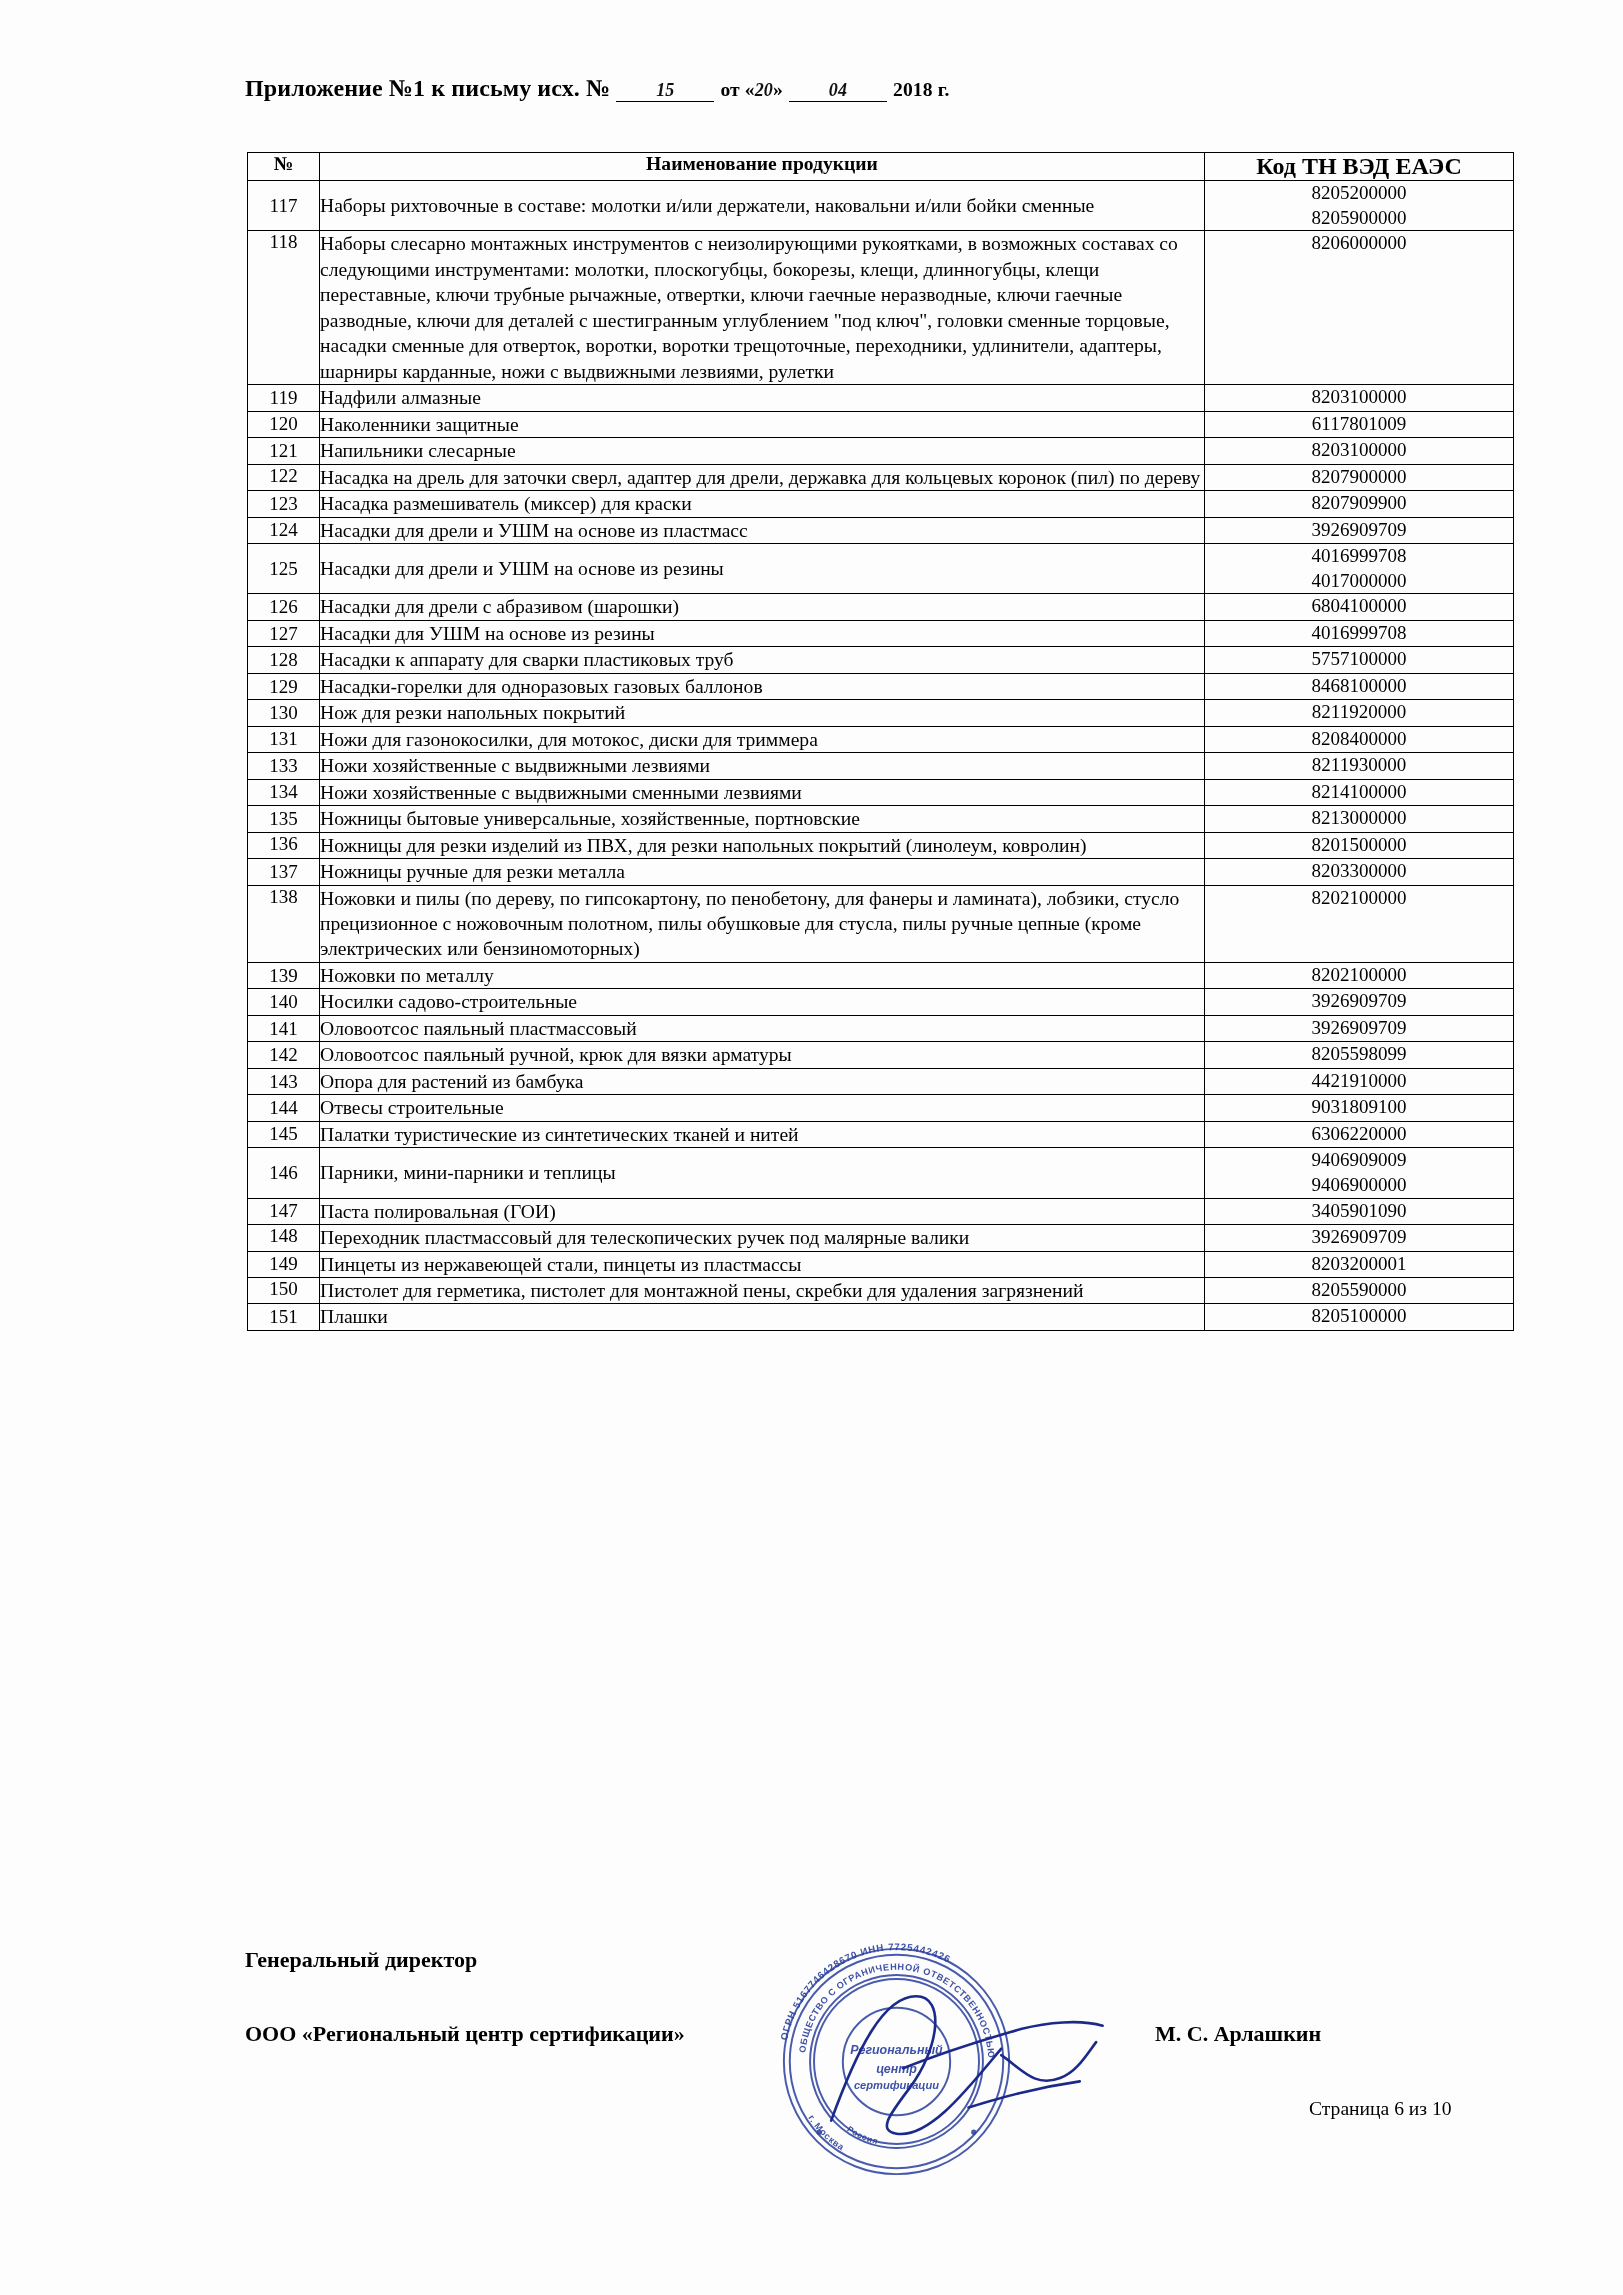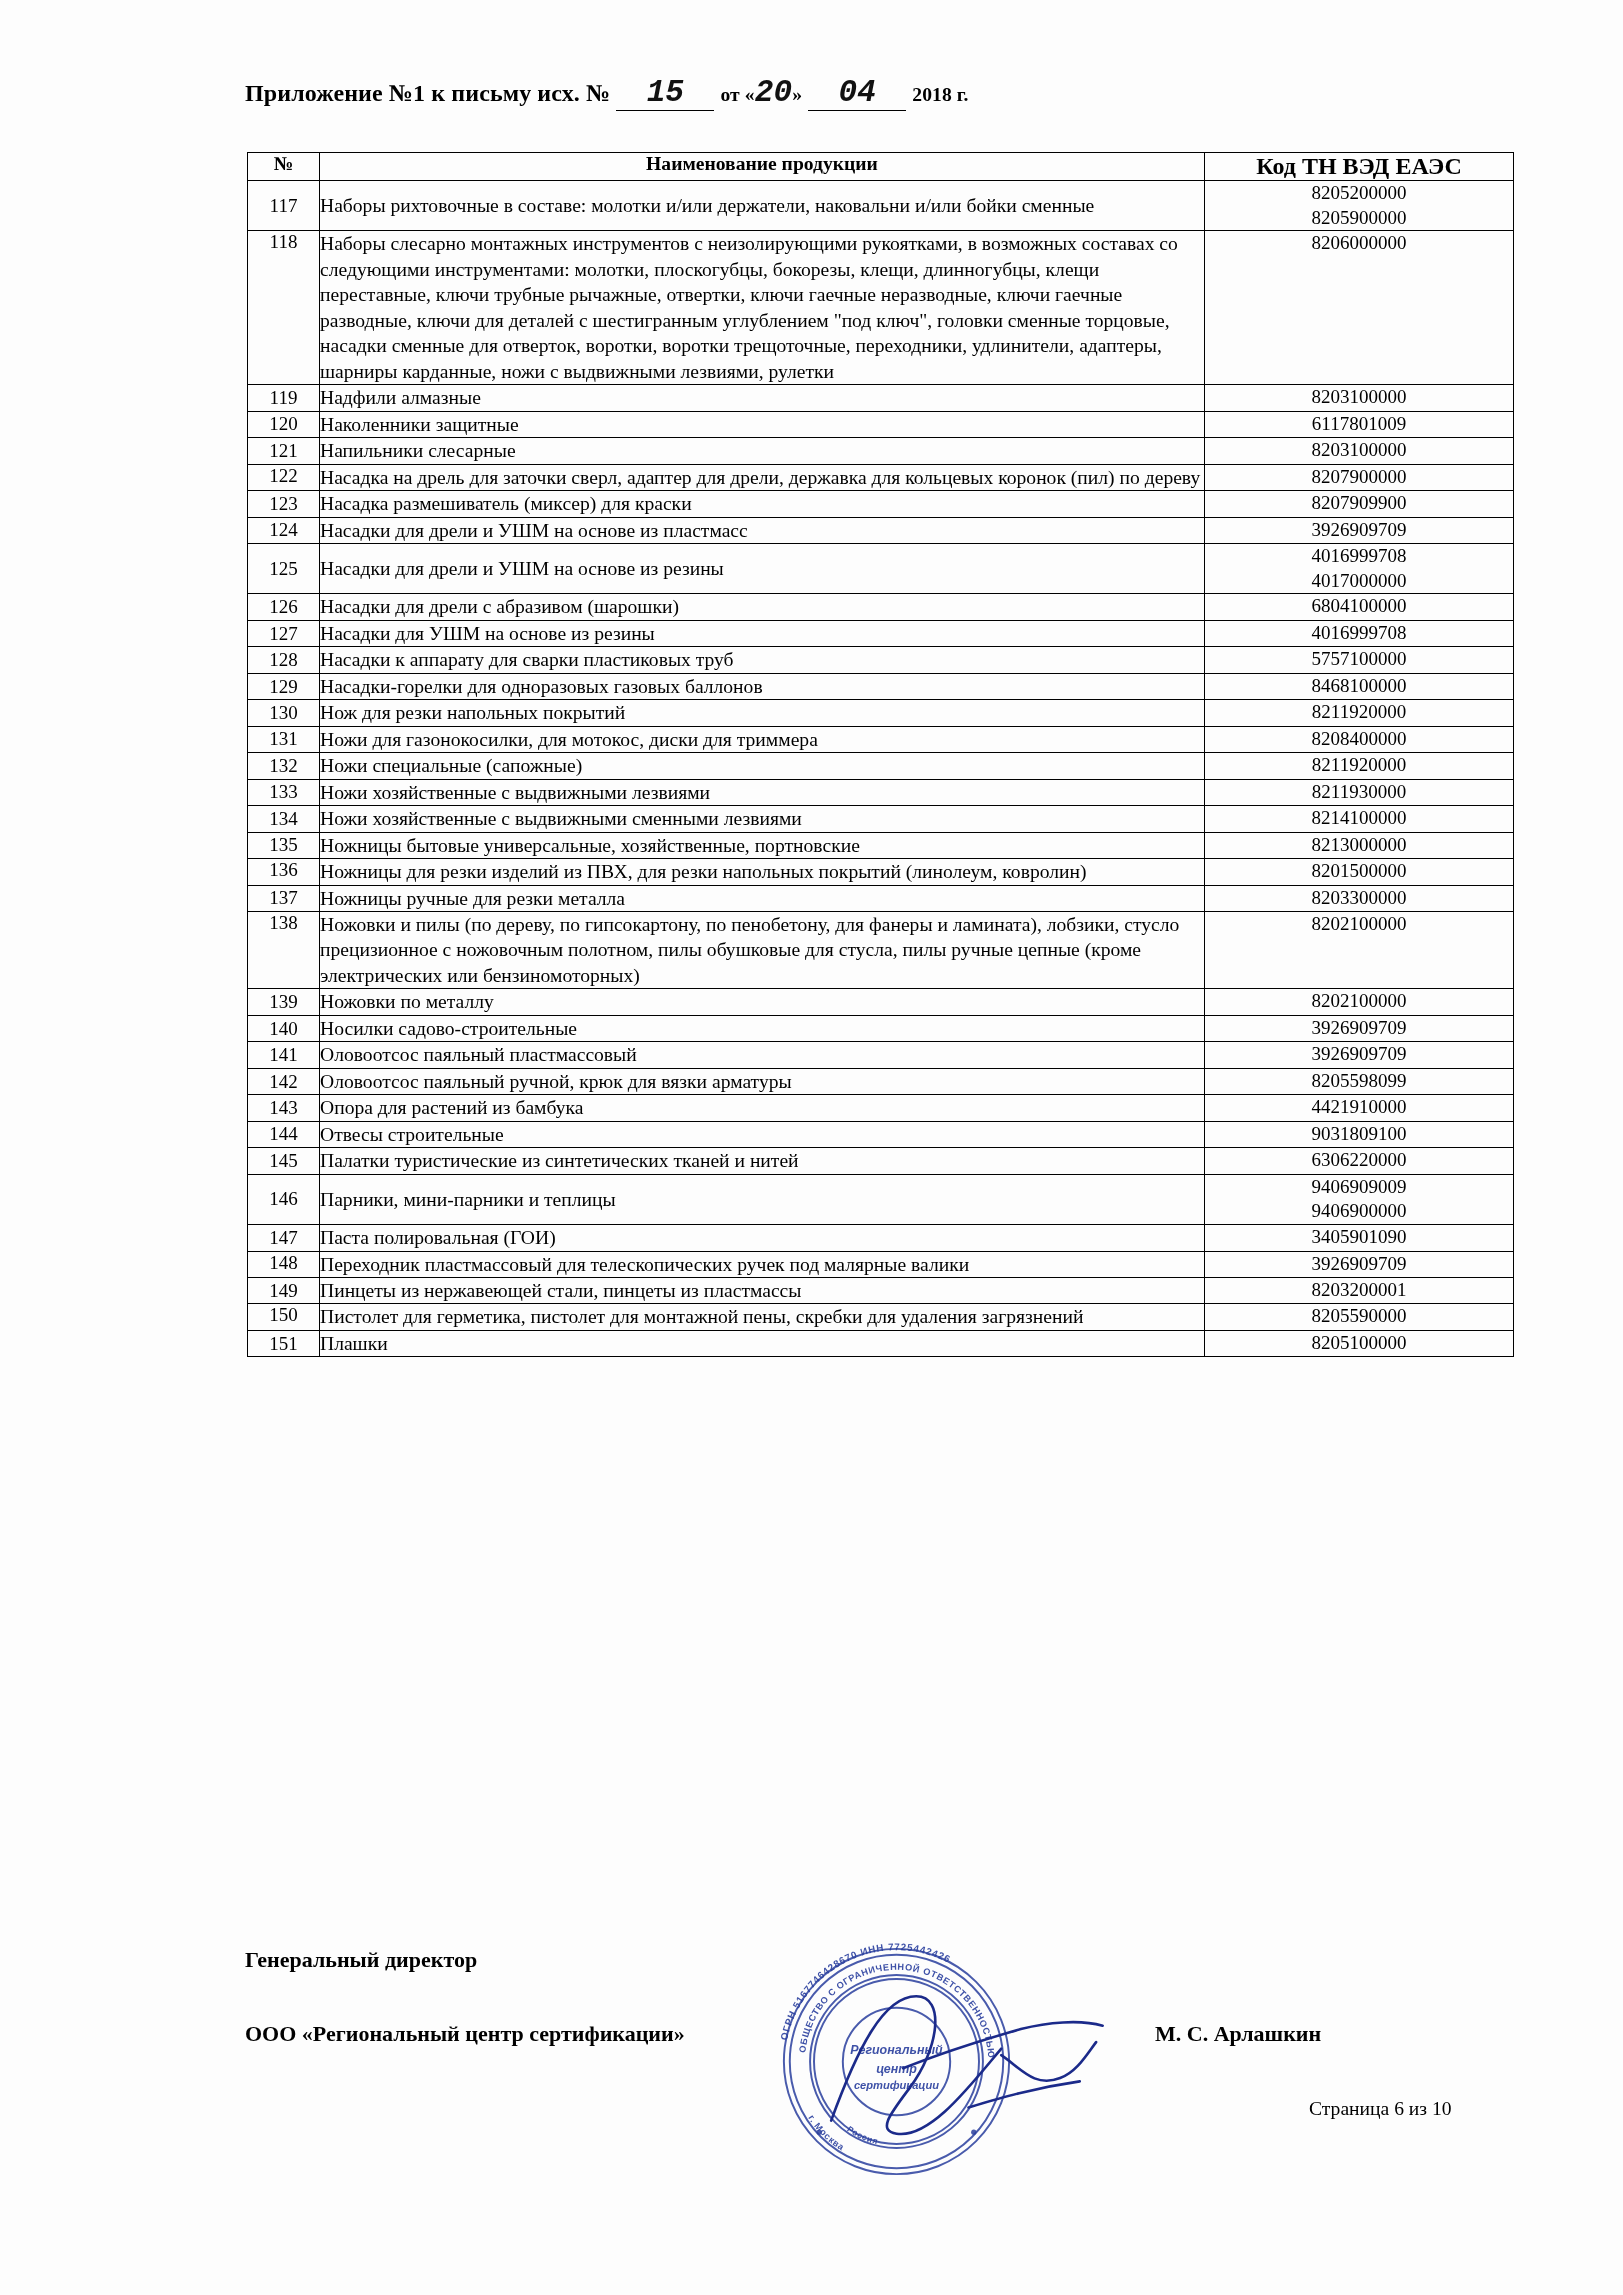--- a/index.html
+++ b/index.html
@@ -33,24 +33,24 @@
     letter-spacing: 0.1px;
   }
   .hdr-blank {
     display: inline-block;
     border-bottom: 1.3px solid #000;
     min-width: 98px;
     text-align: center;
     font-family: "Liberation Serif", serif;
   }
   .hand {
-    font-family: Liberation Mono, monospace;
+    font-family: Liberation Serif, serif;
     font-style: italic;
     font-weight: bold;
-    font-size: 31px;
+    font-size: 18px;
     color: #111;
   }
   .hdr-small {
     font-size: 19.6px;
     font-weight: bold;
   }
 
   
   table.products {
     position: absolute;
@@ -309,29 +309,20 @@
               <span>8211920000</span>
             </div>
           </td>
         </tr>
         <tr>
           <td class="col-num mid">131</td>
           <td class="col-name">Ножи для газонокосилки, для мотокос, диски для триммера</td>
           <td class="col-code">
             <div class="code-multi">
               <span>8208400000</span>
-            </div>
-          </td>
-        </tr>
-        <tr>
-          <td class="col-num mid">132</td>
-          <td class="col-name">Ножи специальные (сапожные)</td>
-          <td class="col-code">
-            <div class="code-multi">
-              <span>8211920000</span>
             </div>
           </td>
         </tr>
         <tr>
           <td class="col-num mid">133</td>
           <td class="col-name">Ножи хозяйственные с выдвижными лезвиями</td>
           <td class="col-code">
             <div class="code-multi">
               <span>8211930000</span>
             </div>

